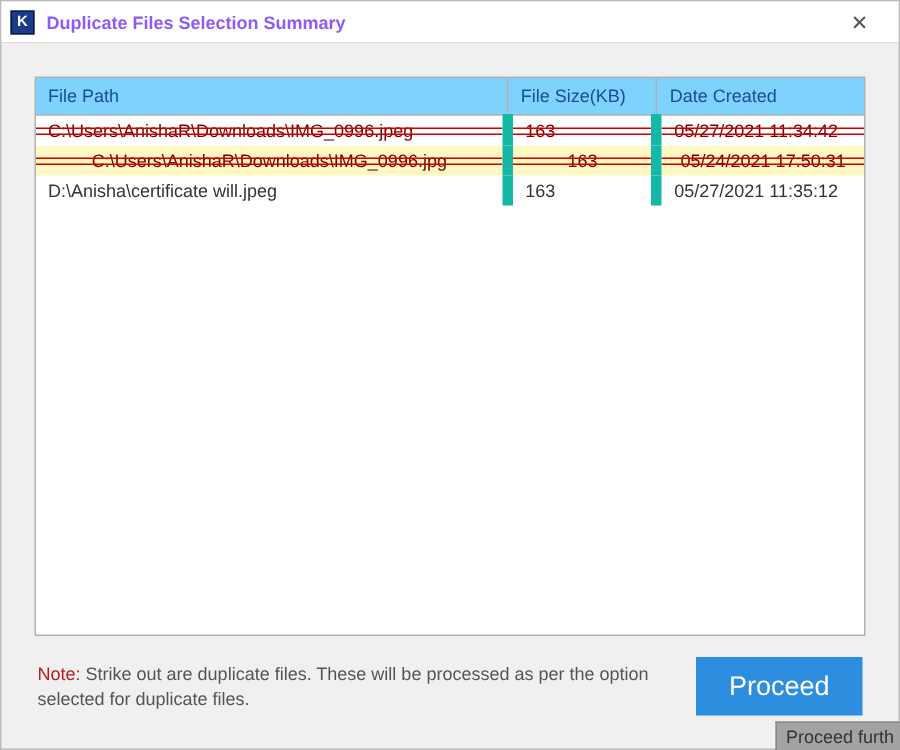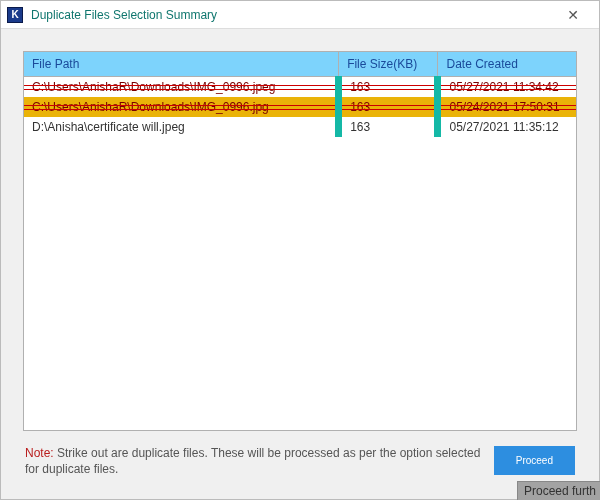--- a/index.html
+++ b/index.html
@@ -38,21 +38,22 @@
     align-items: center;
     justify-content: center;
     color: #fff;
     font-weight: bold;
     font-size: 10px;
     margin-right: 8px;
   }
   .title-text {
     flex: 1;
     font-size: 12px;
-    color: #0f766e;
+    color: #8b5cf6;
+    font-weight: bold;
   }
   .close-btn {
     width: 40px;
     height: 28px;
     display: flex;
     align-items: center;
     justify-content: center;
     font-size: 14px;
     color: #555;
     cursor: pointer;
@@ -88,21 +89,21 @@
   td {
     padding: 3px 8px;
     font-size: 12px;
     border-right: 7px solid #14b8a6;
     white-space: nowrap;
     overflow: hidden;
     text-overflow: ellipsis;
   }
   td:last-child { border-right: none; }
   tr.row-even { background: #fff; }
-  tr.row-odd { background: #eab308; }
+  tr.row-odd { background: #fef9c3; text-align: center; }
   tr.strike td {
     position: relative;
     color: #7a0000;
   }
   tr.strike td::after {
     content: "";
     position: absolute;
     left: 0; right: 0;
     top: 50%;
     height: 0;
@@ -125,21 +126,21 @@
     font-size: 12px;
     color: #555;
     line-height: 1.35;
   }
   .note-label { color: #b91c1c; }
   .proceed-btn {
     background: #2d8ee0;
     color: #fff;
     border: none;
     padding: 9px 22px;
-    font-size: 10px;
+    font-size: 18px;
     cursor: pointer;
   }
   .tooltip-cut {
     position: absolute;
     right: 0;
     bottom: 0;
     background: #a3a3a3;
     border: 1px solid #888;
     border-right: none;
     border-bottom: none;

